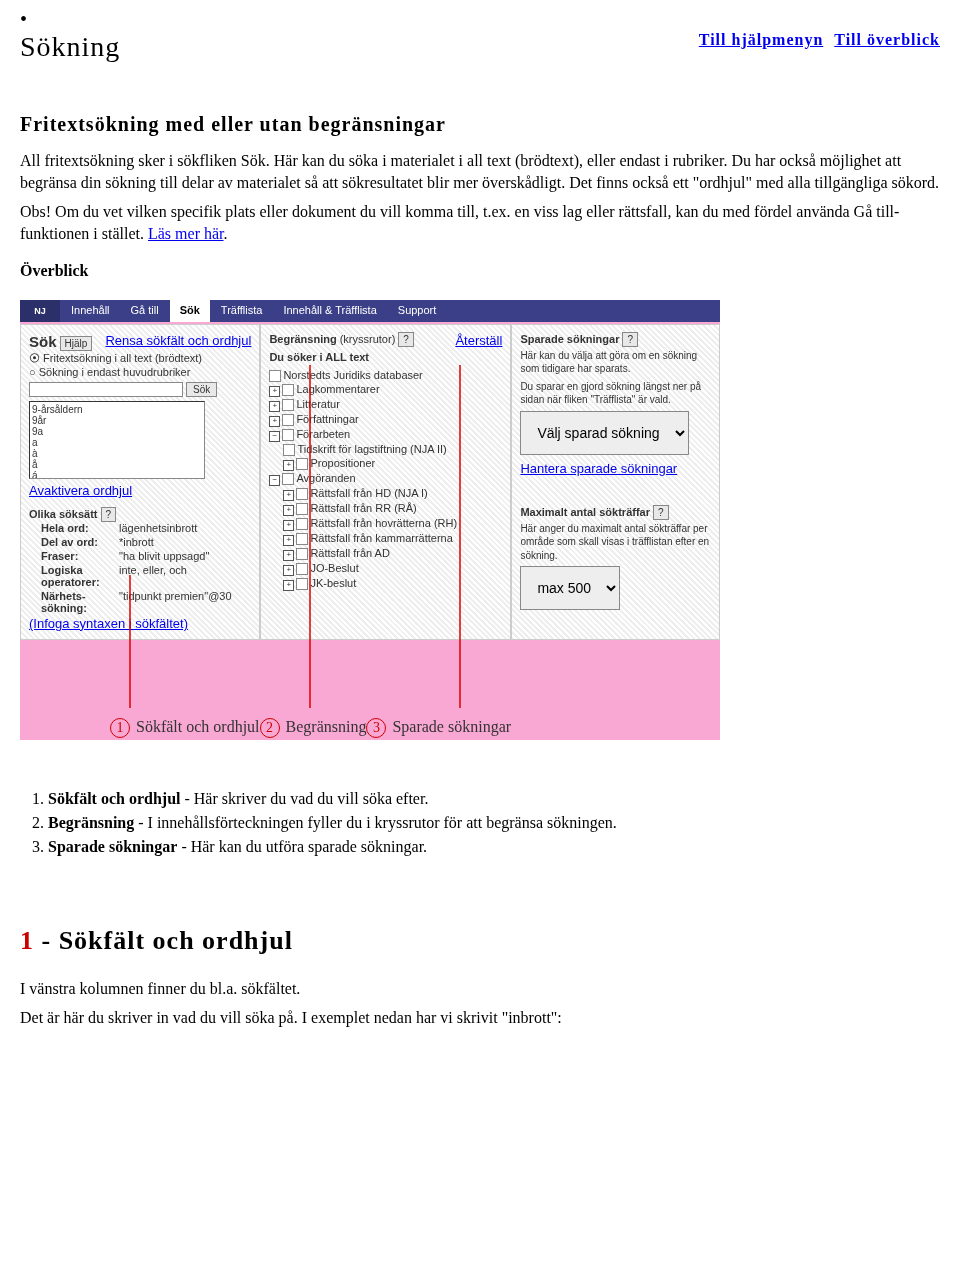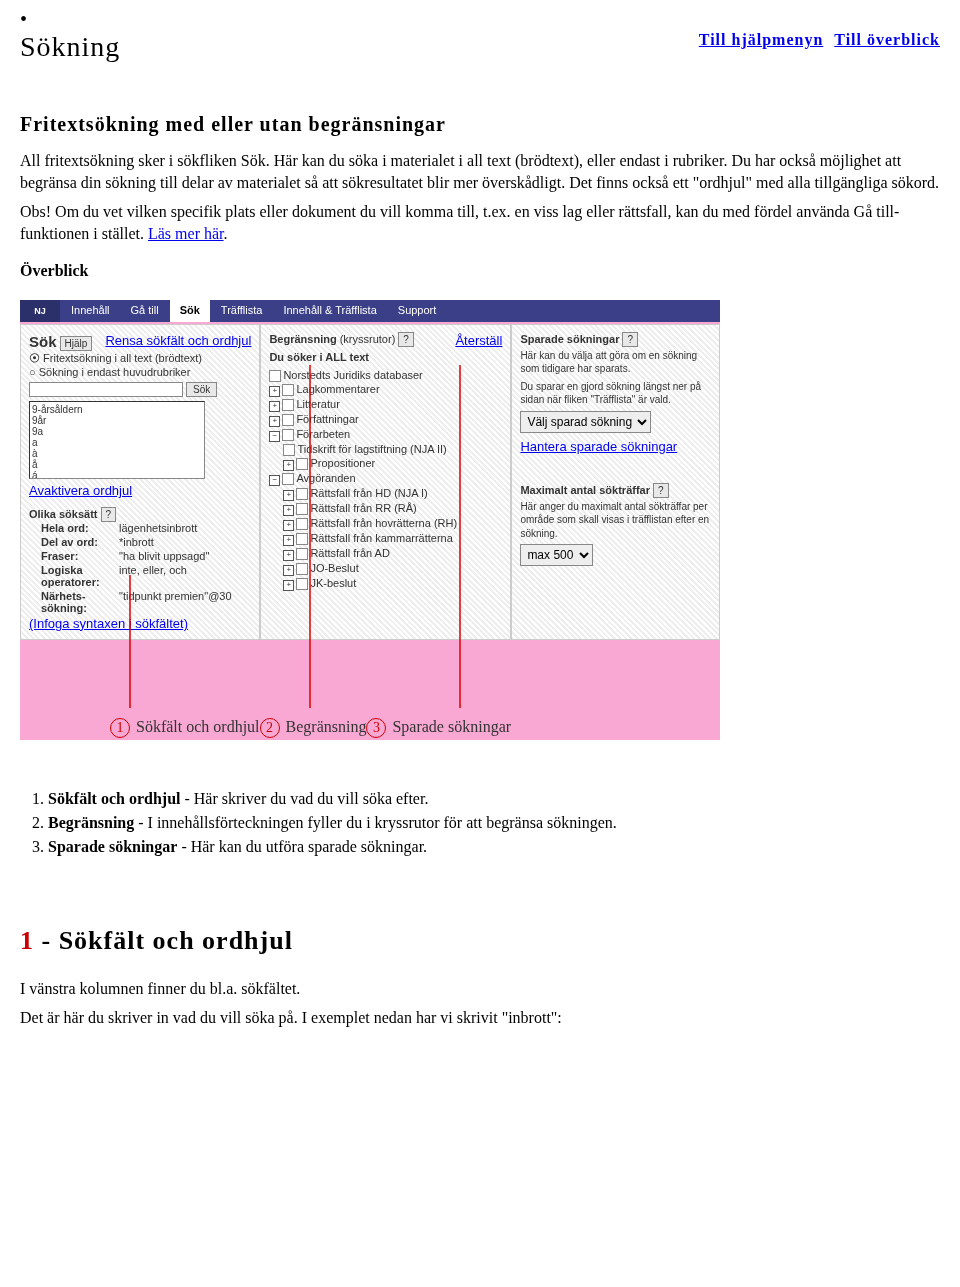--- a/index.html
+++ b/index.html
@@ -36,21 +36,21 @@
 .olika .lbl{width:78px;font-weight:bold}
 .olika .val{flex:1}
 .annot{display:flex;margin-top:18px;font-family:"Times New Roman",serif;font-size:16px}
 .annot .num{display:inline-flex;width:18px;height:18px;border:1px solid #c00;border-radius:50%;align-items:center;justify-content:center;color:#c00;margin-right:6px;font-size:14px}
 svg.redlines{position:absolute;left:0;top:0;width:700px;height:440px;pointer-events:none}
 ol.numbered{margin-top:50px;padding-left:28px}
 ol.numbered li{margin:6px 0;font-size:16px}
 ol.numbered li b{font-weight:bold}
 h2.sec1{font-size:26px;font-weight:bold;color:#c00;letter-spacing:1px;margin-top:70px}
 h2.sec1 .blk{color:#000}
-.sel{border:1px solid #888;background:#eee;font-size:12px;padding:2px}
+.sel{border:1px solid #888;background:#eee;font-size:14px;padding:12px}
 </style>
 </head>
 <body>
 
 <div class="bullet">•</div>
 
 <div class="top-links">
 <a href="#">Till hjälpmenyn</a>
 <a href="#">Till överblick</a>
 </div>

